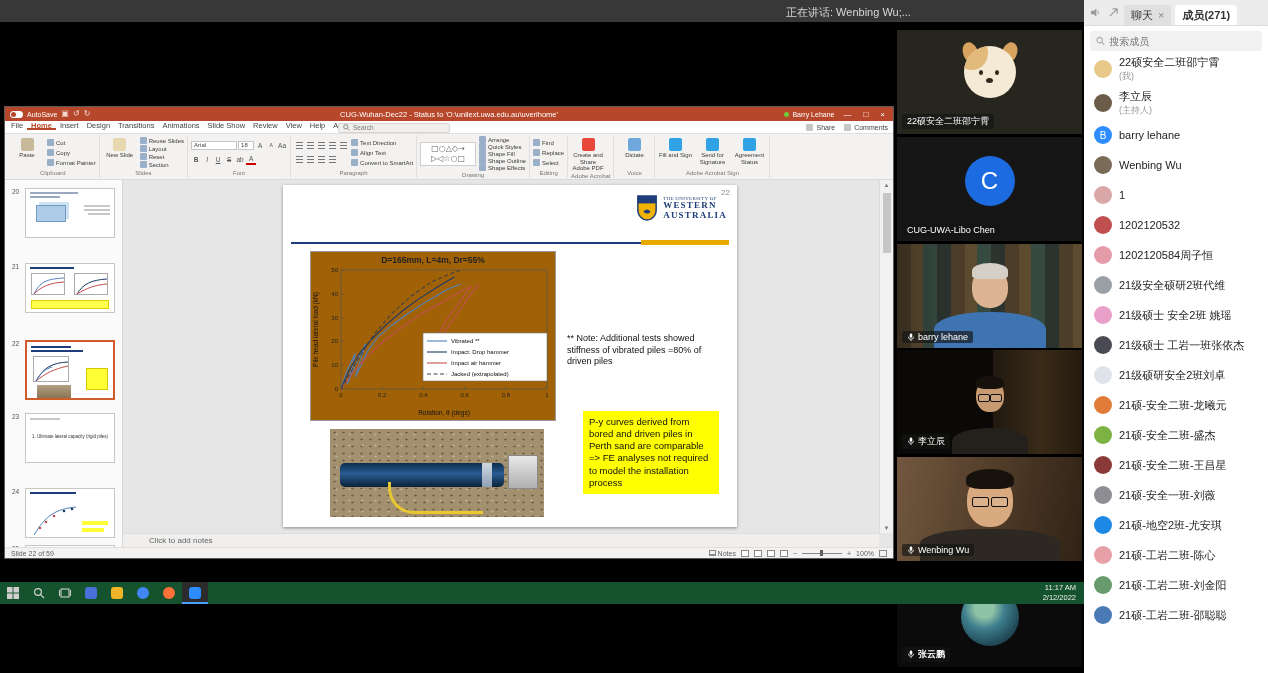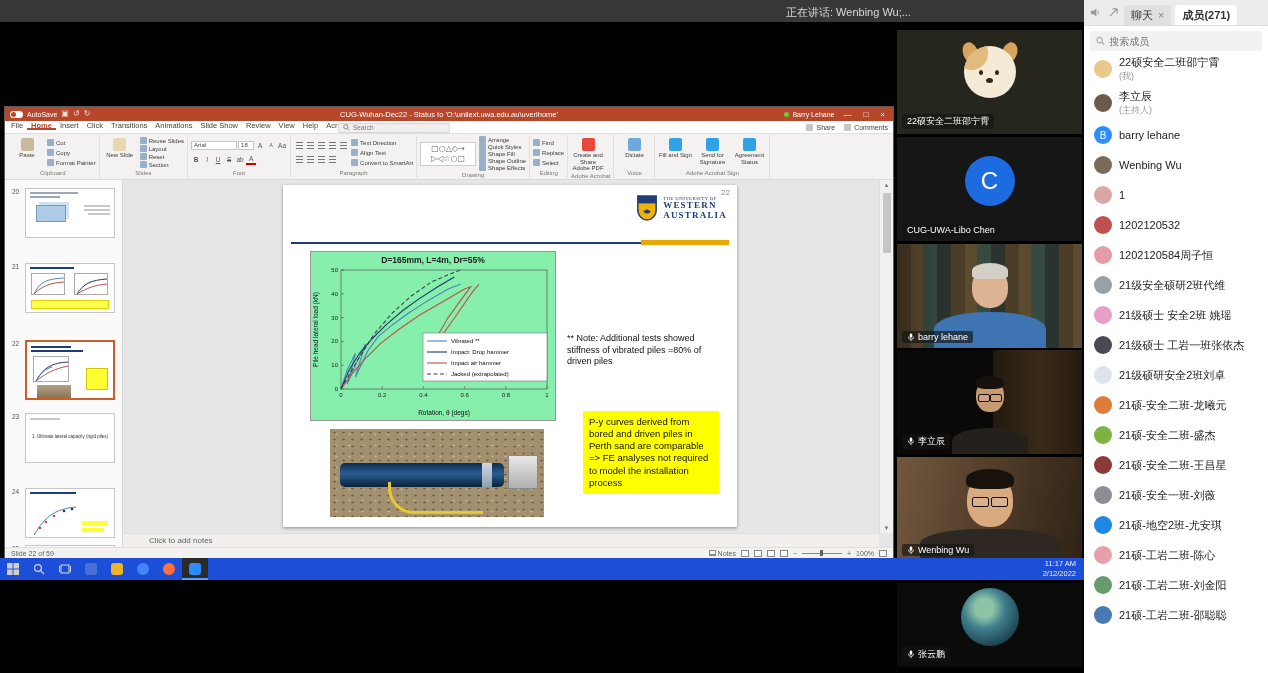--- a/index.html
+++ b/index.html
@@ -68,21 +68,21 @@
 .editarea{position:absolute;left:118px;right:14px;top:0;bottom:14px;background:#e6e6e6}
 .slide{position:absolute;left:160px;top:5px;width:454px;height:342px;background:#fff;box-shadow:0 1px 3px rgba(0,0,0,.4)}
 .slide-num{position:absolute;right:7px;top:3px;font-size:8px;color:#8a8a8a}
 .slide-title{position:absolute;left:22px;top:10px;font-size:17px;font-weight:bold;color:#1f3d7a;line-height:1.18}
 .uwa{position:absolute;right:10px;top:10px;display:flex;gap:5px;align-items:center}
 .uwa-text{color:#1f3d7a;font-family:"Liberation Serif",serif}
 .uwa-l1{font-size:5px;letter-spacing:.3px}
 .uwa-l2{font-size:9px;font-weight:bold;letter-spacing:1.2px;line-height:1.05}
 .divider{position:absolute;left:8px;top:57px;width:350px;height:2px;background:#1f3d7a}
 .divider-gold{position:absolute;left:358px;top:55px;width:88px;height:5px;background:#e8a800}
-.chartbox{position:absolute;left:27px;top:66px;width:246px;height:170px;border:1px solid #999;background:#86efac}
+.chartbox{position:absolute;left:27px;top:66px;width:246px;height:170px;border:1px solid #999;background:#a16207}
 .chart-title{text-align:center;font-size:8.5px;font-weight:bold;color:#222;margin-top:3px}
 .slide-note{position:absolute;left:284px;top:148px;width:152px;font-size:9px;color:#111;line-height:1.3}
 .callout{position:absolute;left:300px;top:226px;width:136px;background:#ffff00;color:#111;font-size:9.5px;line-height:1.28;padding:5px 6px}
 .photo{position:absolute;left:47px;top:244px;width:214px;height:88px;background-color:#a2906f;background-image:radial-gradient(rgba(60,45,25,.45) 1px,transparent 1.6px),radial-gradient(rgba(255,255,255,.25) 1px,transparent 1.4px);background-size:9px 7px,13px 11px;overflow:hidden}
 .pile{position:absolute;left:10px;right:40px;top:34px;height:24px;background:linear-gradient(#0d2d50,#2a5c92 45%,#0a2138);border-radius:5px}
 .pile-band{position:absolute;right:52px;top:34px;width:10px;height:24px;background:linear-gradient(#cfd8e2,#8fa2b5)}
 .equip{position:absolute;right:6px;top:26px;width:30px;height:34px;background:linear-gradient(#e8e8e8,#b0b0b0);border:1px solid #888}
 .cable{position:absolute;left:58px;bottom:3px;width:95px;height:32px;border-bottom:3px solid #e8c832;border-left:3px solid #e8c832;border-radius:0 0 0 26px}
 
 .notesbar{position:absolute;left:118px;right:14px;bottom:0;height:14px;background:#f0efee;border-top:1px solid #ddd;display:flex;align-items:center;padding-left:26px;font-size:8px;color:#666}
@@ -93,21 +93,21 @@
 
 .statusbar{position:absolute;left:0;right:0;bottom:0;height:11px;background:#f3f2f1;border-top:1px solid #e1dfdd;display:flex;align-items:center;font-size:7px;color:#605e5c;padding:0 6px}
 .sb-right{margin-left:auto;display:flex;align-items:center;gap:5px}
 .nicon{width:7px;height:6px;border:1px solid #8a8886;border-bottom-width:2px;display:inline-block}
 .vic{width:8px;height:7px;border:1px solid #8a8886;background:#fff;display:inline-block}
 .ztrack{width:40px;height:1px;background:#8a8886;position:relative;display:inline-block}
 .zknob{position:absolute;left:18px;top:-2.5px;width:3px;height:6px;background:#605e5c}
 .fit{width:8px;height:7px;border:1px solid #8a8886;display:inline-block}
 
 
-.taskbar{position:absolute;left:0;top:558px;width:1084px;height:22px;background:#1d4ed8;display:flex;align-items:center;z-index:4}
+.taskbar{position:absolute;left:0;top:582px;width:1084px;height:22px;background:#14532d;display:flex;align-items:center;z-index:4}
 .tb-apps{display:flex;height:100%}
 .tb-icon{width:26px;height:22px;display:flex;align-items:center;justify-content:center}
 .tb-icon.active{background:#2b2b2b;box-shadow:inset 0 -2px 0 #4aa3ff}
 .tb-dot{width:12px;height:12px;border-radius:3px;display:inline-block}
 .tb-dot.round{border-radius:50%}
 .clock{margin-left:auto;text-align:right;color:#eee;font-size:7.5px;line-height:1.3;padding-right:8px}
 
 
 .video-strip{position:absolute;left:897px;top:0;width:185px;height:673px}
 .tile{position:absolute;left:0;width:185px;background:#1f1f1d;overflow:hidden}
@@ -191,21 +191,21 @@
         <span class="winctl">□</span>
         <span class="winctl">×</span>
       </span>
     </div>
 
     <div class="tabrow">
       <div class="tabs">
           <span class="tab">File</span>
           <span class="tab active">Home</span>
           <span class="tab">Insert</span>
-          <span class="tab">Click</span>
+          <span class="tab">Design</span>
           <span class="tab">Transitions</span>
           <span class="tab">Animations</span>
           <span class="tab">Slide Show</span>
           <span class="tab">Review</span>
           <span class="tab">View</span>
           <span class="tab">Help</span>
           <span class="tab">Acrobat</span>
         </div>
       <div class="searchbox">
         <svg width="7" height="7" viewBox="0 0 10 10">
@@ -719,21 +719,21 @@
         </div>
         <div class="tile-label">
           <svg width="8" height="9" viewBox="0 0 10 11">
             <rect x="3.4" y="0.5" width="3.2" height="5.4" rx="1.6" fill="#fff"></rect>
             <path d="M1.8 4.6a3.2 3.2 0 0 0 6.4 0" fill="none" stroke="#fff" stroke-width="1"></path>
             <line x1="5" y1="8" x2="5" y2="10" stroke="#fff" stroke-width="1"></line>
           </svg>
           <span>Wenbing Wu</span>
         </div>
       </div>
-      <div class="tile" style="top: 583px; height: 84px;">
+      <div class="tile" style="top: 583px; height: 84px; font-weight: bold;">
         <div class="scene t-fish">
           <div class="fishcircle"></div>
         </div>
         <div class="tile-label">
           <svg width="8" height="9" viewBox="0 0 10 11">
             <rect x="3.4" y="0.5" width="3.2" height="5.4" rx="1.6" fill="#fff"></rect>
             <path d="M1.8 4.6a3.2 3.2 0 0 0 6.4 0" fill="none" stroke="#fff" stroke-width="1"></path>
             <line x1="5" y1="8" x2="5" y2="10" stroke="#fff" stroke-width="1"></line>
           </svg>
           <span>张云鹏</span>

